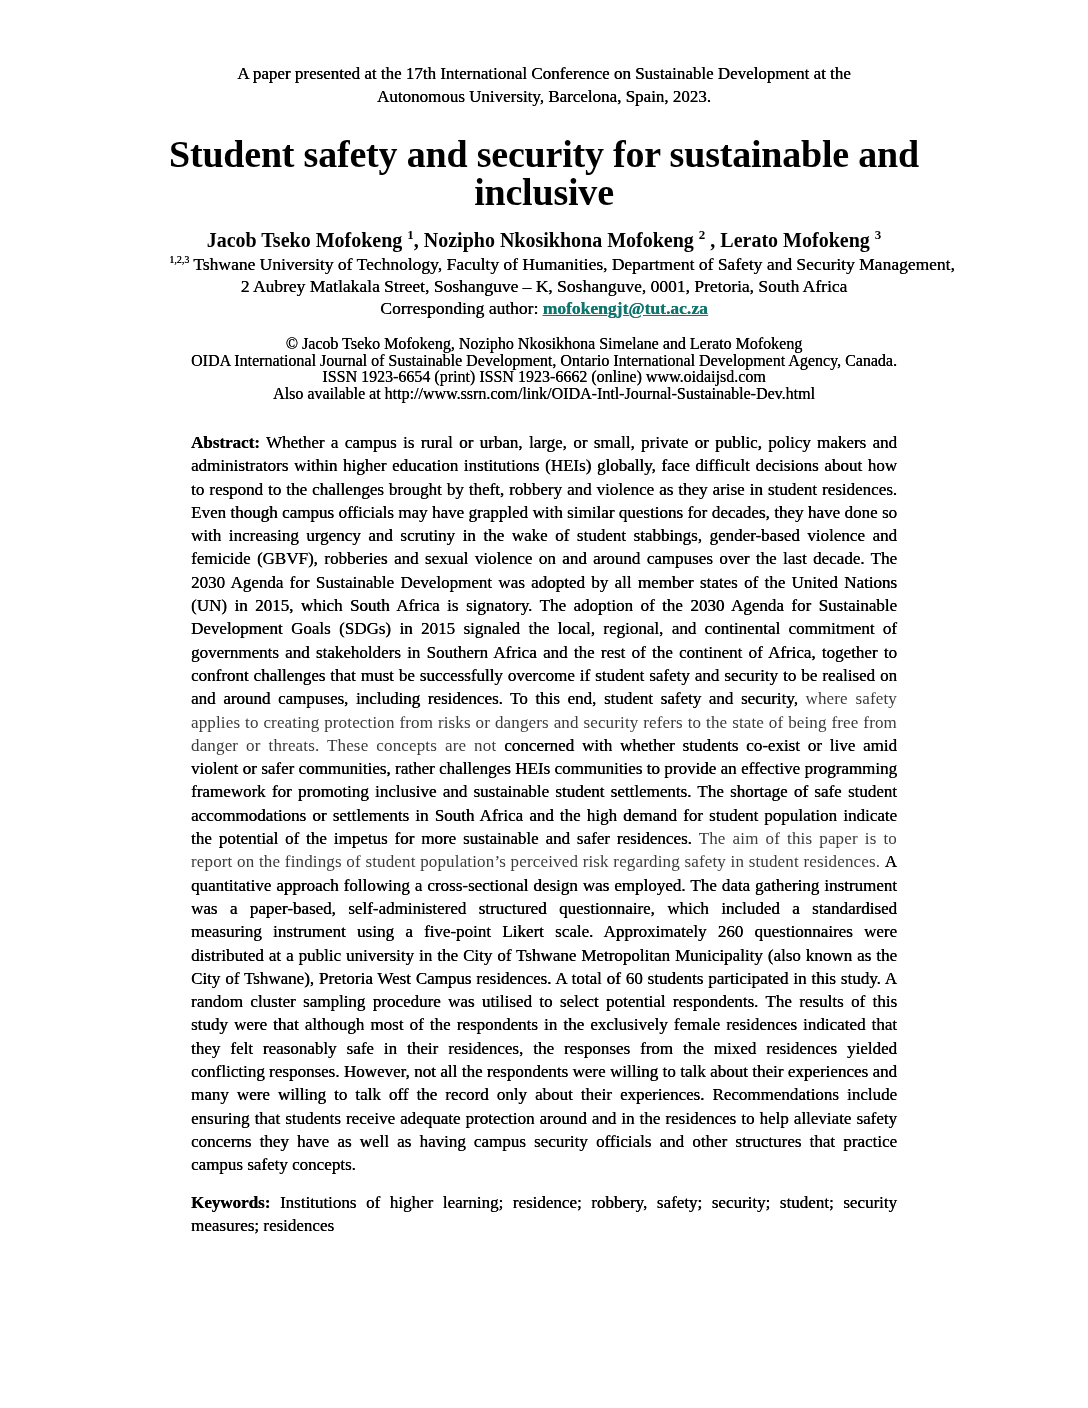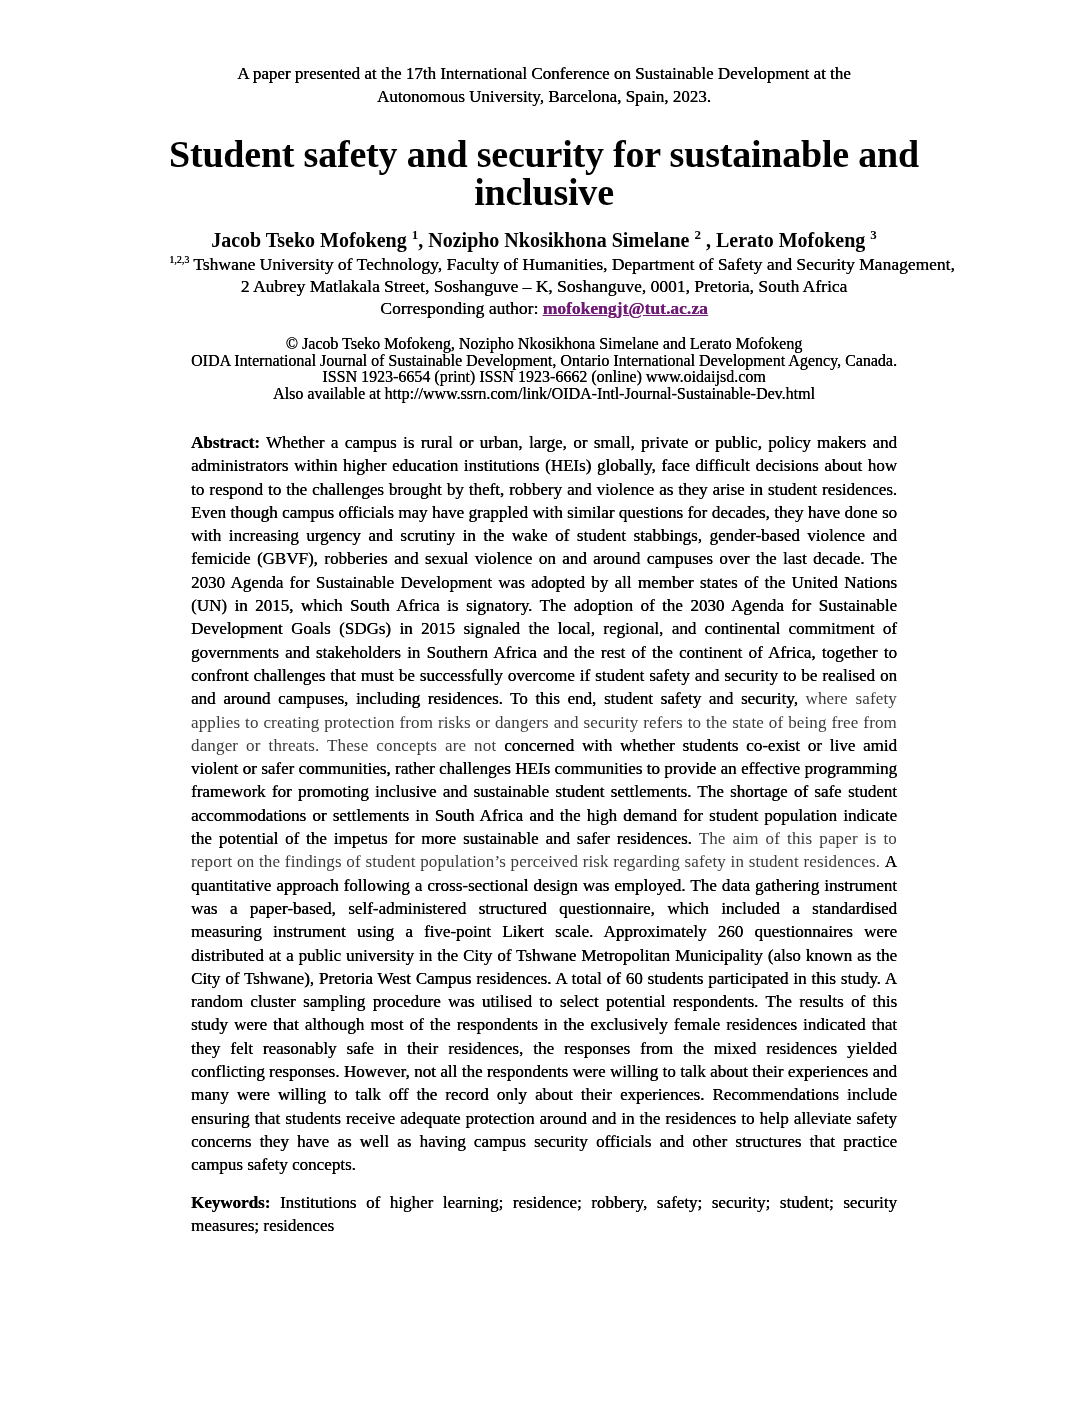--- a/index.html
+++ b/index.html
@@ -52,21 +52,21 @@
     line-height: 22px;
     text-shadow: 0.25px 0 0 currentColor;
   }
   .affil-line sup {
     font-size: 10px;
     vertical-align: super;
     line-height: 0;
     margin-left: 36px;
   }
   .email-link {
-    color: #701a75;
+    color: #0f766e;
     font-weight: bold;
     text-decoration: underline;
     cursor: pointer;
   }
   .imprint-block { margin-top: 17px; }
   .imprint-line {
     font-size: 16px;
     line-height: 16.5px;
     text-shadow: 0.2px 0 0 currentColor;
   }
@@ -106,21 +106,21 @@
     <div class="conference-note">
       <div class="note-line">A paper presented at the 17th International Conference on Sustainable Development at the</div>
       <div class="note-line">Autonomous University, Barcelona, Spain, 2023.</div>
     </div>
 
     <div class="title-block">
       <div class="title-line">Student safety and security for sustainable and inclusive</div>
     </div>
 
     <div class="authors-line">
-      <span>Jacob Tseko Mofokeng </span><sup>1</sup><span>, </span><span>Nozipho Nkosikhona Simelane </span><sup>2</sup><span> , </span><span>Lerato Mofokeng </span><sup>3</sup>
+      <span>Jacob Tseko Mofokeng </span><sup>1</sup><span>, </span><span>Nozipho Nkosikhona Mofokeng </span><sup>2</sup><span> , </span><span>Lerato Mofokeng </span><sup>3</sup>
     </div>
 
     <div class="affiliation-block">
       <div class="affil-line"><sup>1,2,3</sup><span> Tshwane University of Technology, Faculty of Humanities, Department of Safety and Security Management,</span></div>
       <div class="affil-line">2 Aubrey Matlakala Street, Soshanguve – K, Soshanguve, 0001, Pretoria, South Africa</div>
       <div class="affil-line"><span>Corresponding author: </span><a class="email-link">mofokengjt@tut.ac.za</a></div>
     </div>
 
     <div class="imprint-block">
       <div class="imprint-line">© Jacob Tseko Mofokeng, Nozipho Nkosikhona Simelane and Lerato Mofokeng</div>

